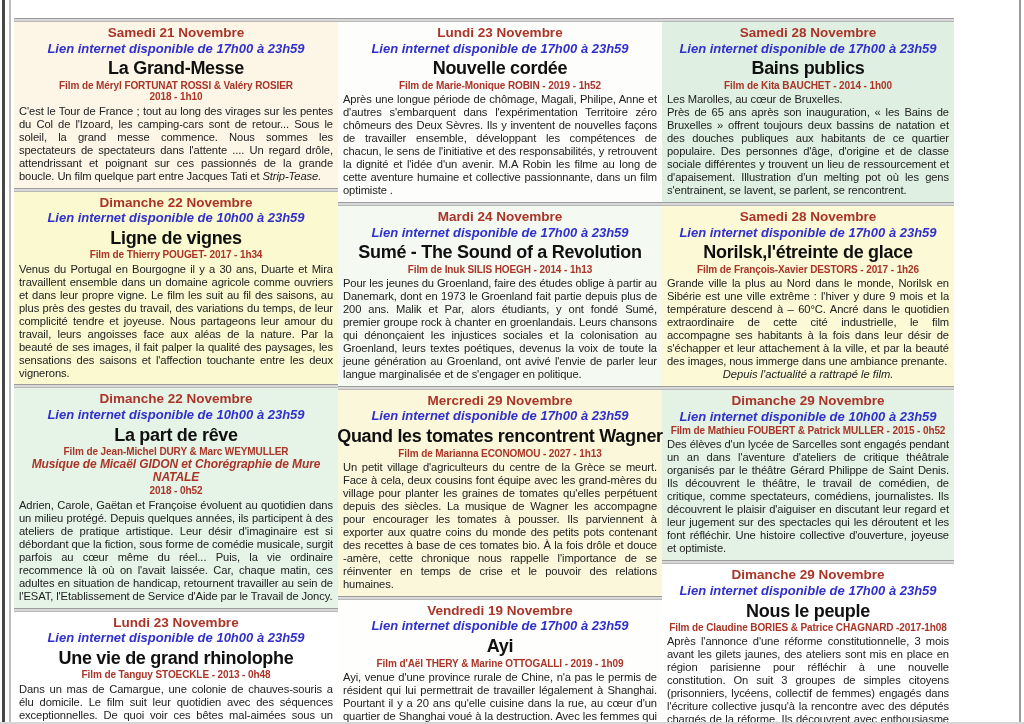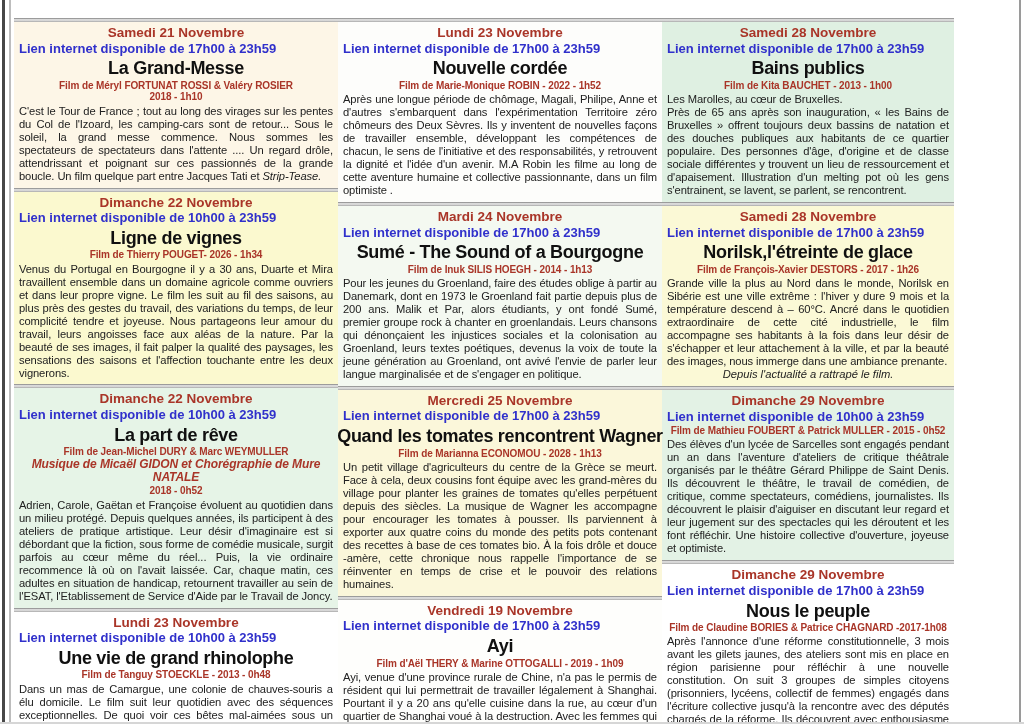--- a/index.html
+++ b/index.html
@@ -10,21 +10,21 @@
   .edge-left2{left:9px;width:2px;background:#bdbdbd;}
   .edge-right{right:3px;width:2px;background:#9a9a9a;}
   .edge-bottom{position:absolute;left:0;bottom:0;width:100%;height:2px;background:#d6d6d6;}
   #cols{display:grid;grid-template-columns:324px 324px 292px;column-gap:0;padding:18px 0 0 14px;}
   .col{width:100%;}
   .col.c1{margin-right:10px;}
   .col.c2{margin-right:14px;}
   .sep{height:4px;background:linear-gradient(180deg,#7d7d7d 0%,#ececec 45%,#a8a8a8 100%);margin:0;}
   .block{padding:2px 5px 5px 5px;}
   .date{margin:1px 0 0 0;font-size:13.5px;line-height:1.15;font-weight:700;color:var(--date-red);text-align:center;}
-  .link{font-size:13px;line-height:1.15;font-weight:700;color:var(--link-blue);text-align:left;margin-top:1px;}
+  .link{font-size:13px;line-height:1.15;font-weight:700;color:var(--link-blue);text-align:center;margin-top:1px;font-style:italic;}
   .title{width:max-content;position:relative;left:50%;transform:translateX(-50%);margin:2px 0 1px 0;font-size:18px;line-height:1.12;font-weight:700;color:#101010;letter-spacing:-0.3px;white-space:nowrap;}
   .credit{font-size:10px;line-height:1.15;font-weight:700;color:var(--credit-red);text-align:center;letter-spacing:-0.1px;}
   .credit.sub{font-size:12px;font-style:italic;}
   .credit:empty{display:none;}
   .body{margin:2px 0 0 0;font-size:11.2px;line-height:1.16;letter-spacing:-0.1px;color:var(--body-text);text-align:justify;}
   .body span{white-space:pre-line;}
   .body i:empty{display:none;}
   .note{font-size:11.2px;line-height:1.2;font-style:italic;text-align:center;color:var(--body-text);}
   .note:empty{display:none;}
 </style>
@@ -49,21 +49,21 @@
 
         <div class="credit">2018 - 1h10</div>
         <p class="body"><span>C'est le Tour de France ; tout au long des virages sur les pentes du Col de l'Izoard, les camping-cars sont de retour... Sous le soleil, la grand messe commence. Nous sommes les spectateurs de spectateurs dans l'attente .... Un regard drôle, attendrissant et poignant sur ces passionnés de la grande boucle. Un film quelque part entre Jacques Tati et </span><i>Strip-Tease.</i></p>
 
       </section>
       <div class="sep"></div>
       <section class="block" style="background: rgb(251, 249, 207);">
         <h3 class="date">Dimanche 22 Novembre</h3>
         <div class="link">Lien internet disponible de 10h00 à 23h59</div>
         <h2 class="title">Ligne de vignes</h2>
-        <div class="credit">Film de  Thierry POUGET- 2026 - 1h34</div>
+        <div class="credit">Film de  Thierry POUGET- 2017 - 1h34</div>
 
         <p class="body"><span>Venus du Portugal en Bourgogne il y a 30 ans, Duarte et Mira travaillent ensemble dans un domaine agricole comme ouvriers et dans leur propre vigne. Le film les suit au fil des saisons, au plus près des gestes du travail, des variations du temps, de leur complicité tendre et joyeuse. Nous partageons leur amour du travail, leurs angoisses face aux aléas de la nature. Par la beauté de ses images, il fait palper la qualité des paysages, les sensations des saisons et l'affection touchante entre les deux vignerons.</span></p>
 
       </section>
       <div class="sep"></div>
       <section class="block" style="background: rgb(230, 244, 231);">
         <h3 class="date">Dimanche 22 Novembre</h3>
         <div class="link">Lien internet disponible de 10h00 à 23h59</div>
         <h2 class="title">La part de rêve</h2>
         <div class="credit">Film de  Jean-Michel DURY &amp; Marc WEYMULLER</div>
@@ -83,41 +83,41 @@
 
       </section>
     </div>
 
     <div class="col c2">
       <div class="sep"></div>
       <section class="block" style="background: rgb(253, 253, 251);">
         <h3 class="date">Lundi 23 Novembre</h3>
         <div class="link">Lien internet disponible de 17h00 à 23h59</div>
         <h2 class="title">Nouvelle cordée</h2>
-        <div class="credit">Film de  Marie-Monique ROBIN - 2022 - 1h52</div>
+        <div class="credit">Film de  Marie-Monique ROBIN - 2019 - 1h52</div>
 
         <p class="body"><span>Après une longue période de chômage, Magali, Philipe, Anne et d'autres s'embarquent dans l'expérimentation Territoire zéro chômeurs des Deux Sèvres. Ils y inventent de nouvelles façons de travailler ensemble, développant les compétences de chacun, le sens de l'initiative et des responsabilités, y retrouvent la dignité et l'idée d'un avenir. M.A Robin les filme au long de cette aventure humaine et collective passionnante, dans un film optimiste .</span></p>
 
       </section>
       <div class="sep"></div>
       <section class="block" style="background: rgb(244, 249, 241);">
         <h3 class="date">Mardi 24 Novembre</h3>
         <div class="link">Lien internet disponible de 17h00 à 23h59</div>
-        <h2 class="title">Sumé - The Sound of a Bourgogne</h2>
+        <h2 class="title">Sumé - The Sound of a Revolution</h2>
         <div class="credit">Film de  Inuk SILIS HOEGH - 2014  - 1h13</div>
 
         <p class="body"><span>Pour les jeunes du Groenland, faire des études oblige à partir au Danemark, dont en 1973 le Groenland fait partie depuis plus de 200 ans. Malik et Par, alors étudiants, y ont fondé Sumé, premier groupe rock à chanter en groenlandais. Leurs chansons qui dénonçaient les injustices sociales et la colonisation au Groenland, leurs textes poétiques, devenus la voix de toute la jeune génération au Groenland, ont avivé l'envie de parler leur langue marginalisée et de s'engager en politique.</span></p>
 
       </section>
       <div class="sep"></div>
       <section class="block" style="background: rgb(251, 247, 218);">
-        <h3 class="date">Mercredi 25 Novembre</h3>
+        <h3 class="date">Mercredi 29 Novembre</h3>
         <div class="link">Lien internet disponible de 17h00 à 23h59</div>
         <h2 class="title">Quand les tomates rencontrent Wagner</h2>
-        <div class="credit">Film de  Marianna ECONOMOU  -  2028 - 1h13</div>
+        <div class="credit">Film de  Marianna ECONOMOU  -  2027 - 1h13</div>
 
         <p class="body"><span>Un petit village d'agriculteurs du centre de la Grèce se meurt. Face à cela, deux cousins font équipe avec les grand-mères du village pour planter les graines de tomates qu'elles perpétuent depuis des siècles. La musique de Wagner les accompagne pour encourager les tomates à pousser. Ils parviennent à exporter aux quatre coins du monde des petits pots contenant des recettes à base de ces tomates bio. À la fois drôle et douce -amère, cette chronique nous rappelle l'importance de se réinventer en temps de crise et le pouvoir des relations humaines.</span></p>
 
       </section>
       <div class="sep"></div>
       <section class="block" style="background: rgb(254, 254, 252);">
         <h3 class="date">Vendredi 19 Novembre</h3>
         <div class="link">Lien internet disponible de 17h00 à 23h59</div>
         <h2 class="title">Ayi</h2>
         <div class="credit">Film d'Aël THERY &amp; Marine OTTOGALLI - 2019  - 1h09</div>
@@ -126,21 +126,21 @@
 
       </section>
     </div>
 
     <div class="col c3">
       <div class="sep"></div>
       <section class="block" style="background: rgb(223, 240, 226);">
         <h3 class="date">Samedi 28 Novembre</h3>
         <div class="link">Lien internet disponible de 17h00 à 23h59</div>
         <h2 class="title">Bains publics</h2>
-        <div class="credit">Film de  Kita BAUCHET - 2013  - 1h00</div>
+        <div class="credit">Film de  Kita BAUCHET - 2014  - 1h00</div>
 
         <p class="body"><span>Les Marolles, au cœur de Bruxelles.
 Près de 65 ans après son inauguration, « les Bains de Bruxelles » offrent toujours deux bassins de natation et des douches publiques aux habitants de ce quartier populaire. Des personnes d'âge, d'origine et de classe sociale différentes y trouvent un lieu de ressourcement et d'apaisement. Illustration d'un melting pot où les gens s'entrainent, se lavent, se parlent, se rencontrent.</span></p>
 
       </section>
       <div class="sep"></div>
       <section class="block" style="background: rgb(251, 249, 214);">
         <h3 class="date">Samedi 28 Novembre</h3>
         <div class="link">Lien internet disponible de 17h00 à 23h59</div>
         <h2 class="title">Norilsk,l'étreinte de glace</h2>

